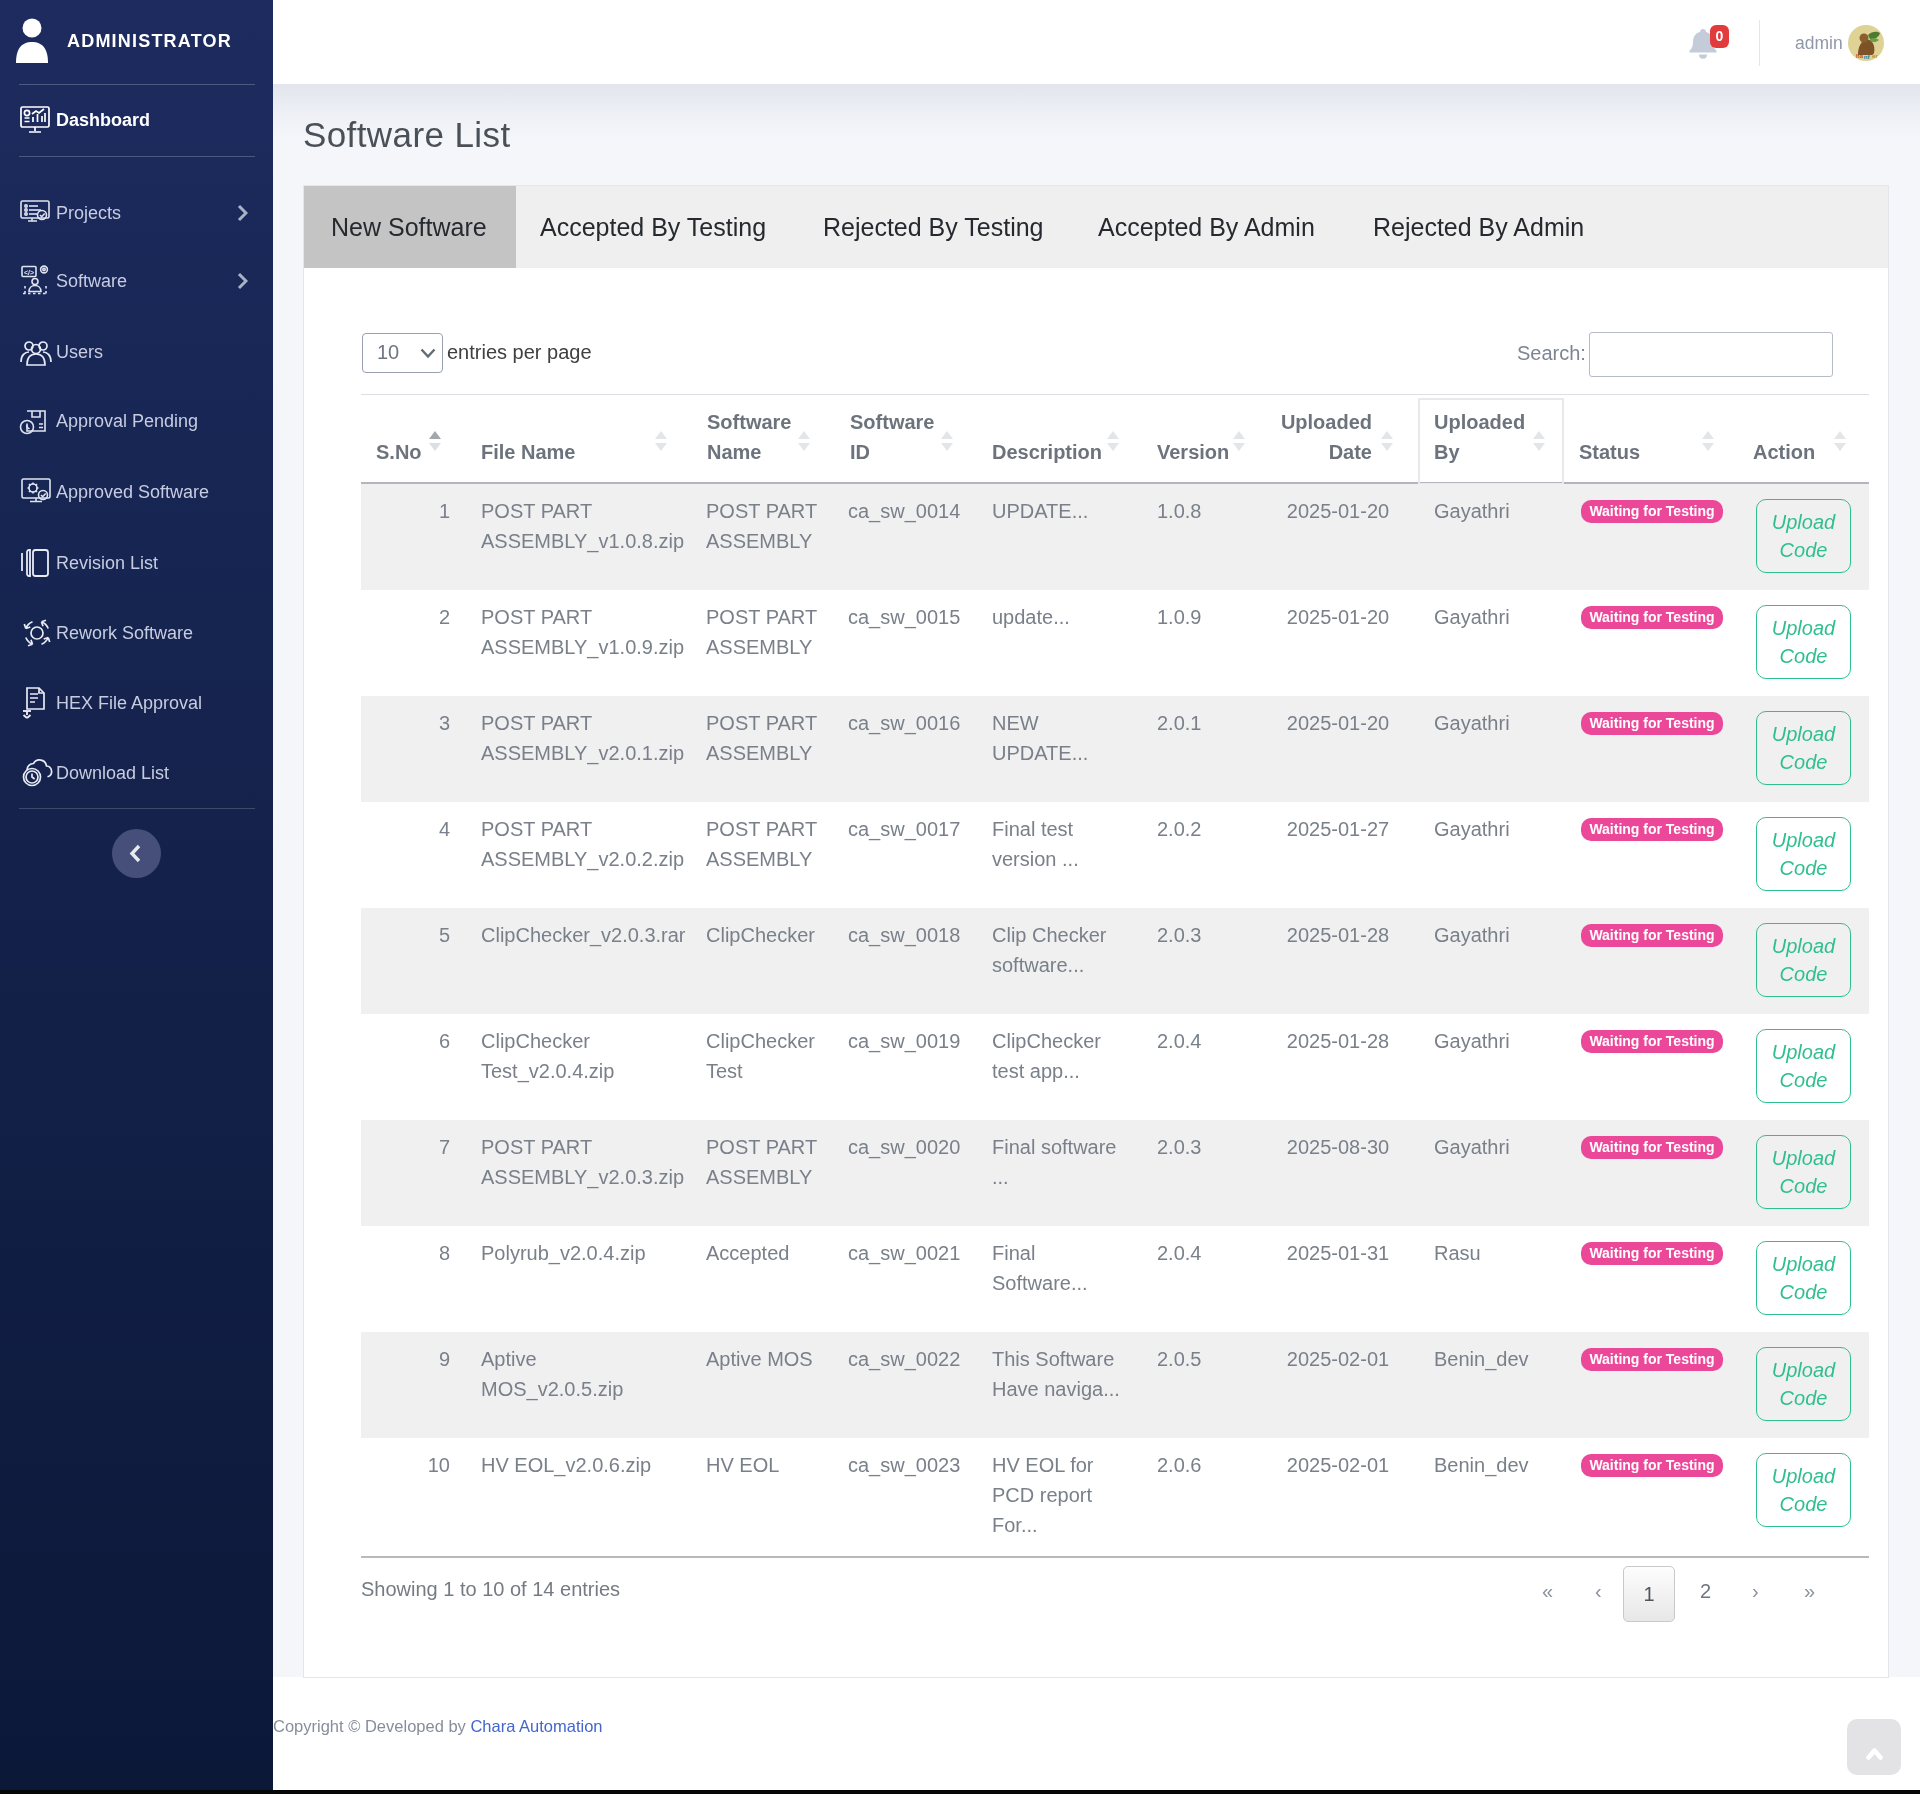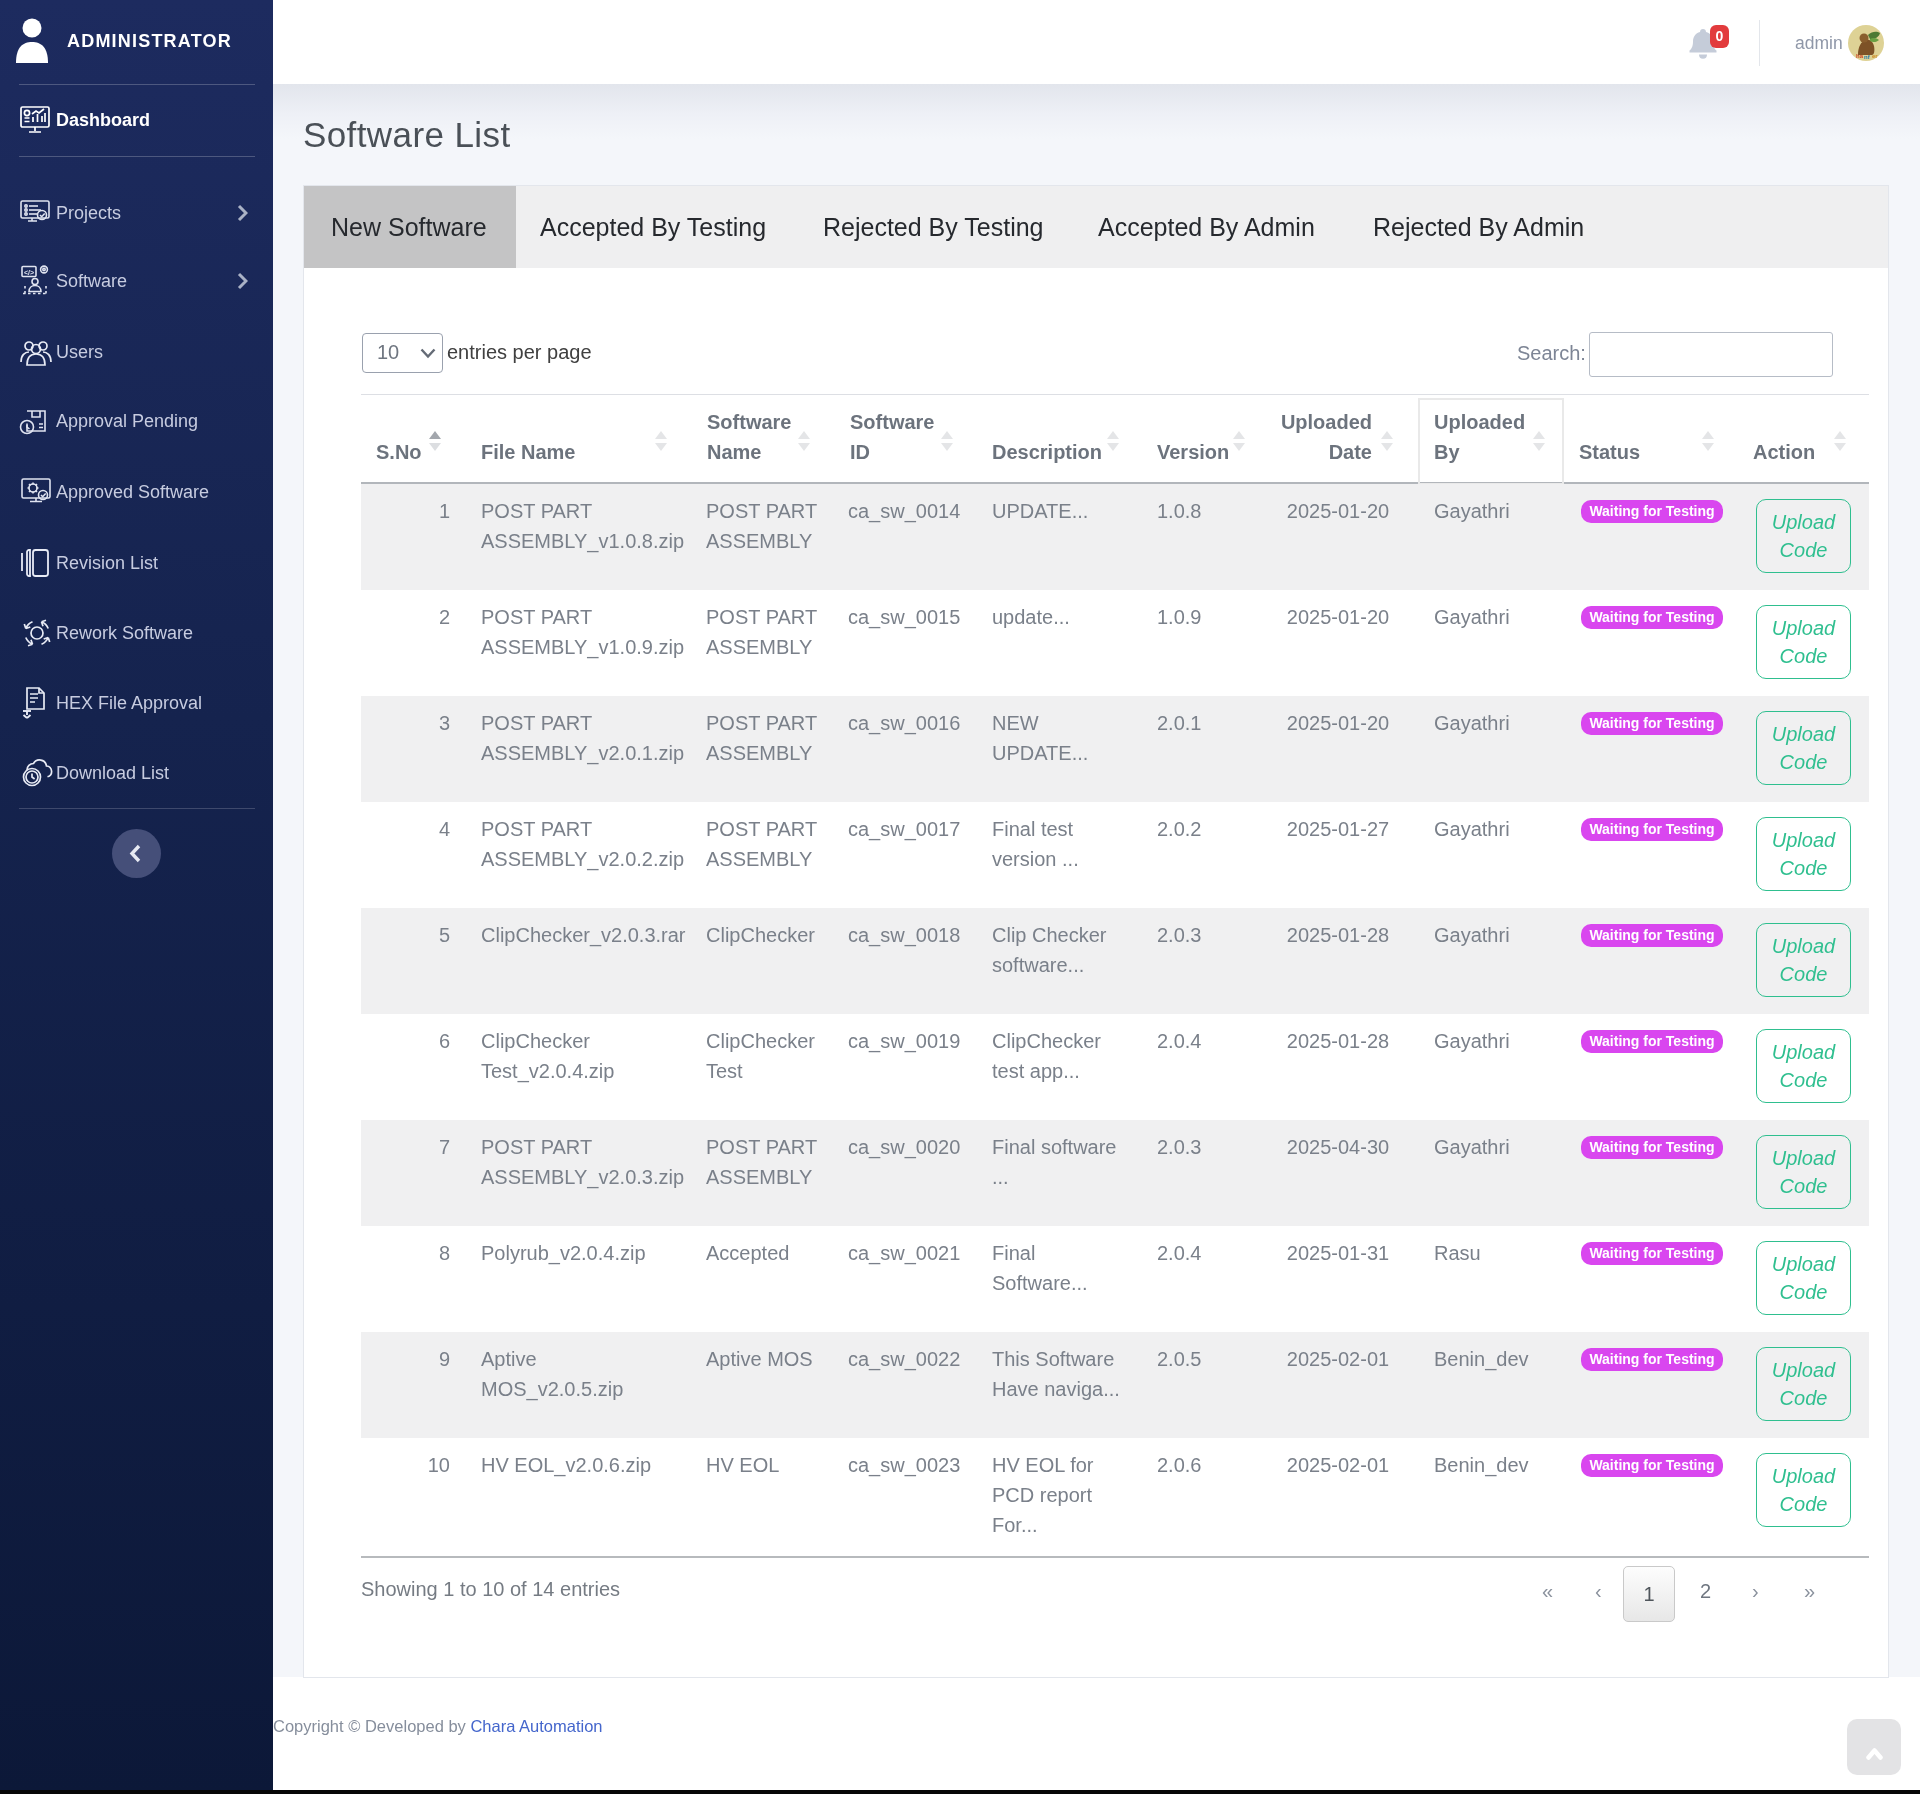--- a/index.html
+++ b/index.html
@@ -42,21 +42,21 @@
 #tbl { position:absolute; left:57px; top:298px; width:1508px; border-collapse:collapse; table-layout:fixed; font-size:20px; color:#7a808a; }
 #tbl td { vertical-align:top; padding-top:12px; line-height:30px; overflow:hidden; }
 #tbl tr.odd { background:#f0f0f1; }
 #tbl tr { height:106px; }
 #tbl tr.last { height:119px; border-bottom:2px solid #b7babd; }
 td.c1 { text-align:right; padding-right:21px; }
 td.c2,td.c3,td.c4,td.c5,td.c6 { padding-left:10px; }
 td.c7 { text-align:center; padding-right:17px; }
 td.c8 { padding-left:16px; }
 td.c9 { padding-left:17px; padding-top:13px; }
-.badge { display:inline-block; position:relative; top:-2px; width:142px; height:23px; border-radius:10px; background:#d946ef;
+.badge { display:inline-block; position:relative; top:-2px; width:142px; height:23px; border-radius:10px; background:#ec4899;
   color:#fff; font-size:14px; font-weight:bold; text-align:center; line-height:23px; }
 .ubtn { display:block; margin-left:12px; margin-top:3px; width:95px; height:74px; border:1.2px solid #2fbf8f; border-radius:10px;
   color:#2fbf8f; font-size:20px; line-height:28px; text-align:center; padding-top:8px;font-style:italic; }
 
 #showing { position:absolute; left:57px; top:1392px; font-size:20px; color:#757b83; }
 .pgi { position:absolute; top:1394px; font-size:20px; color:#8a919d; }
 #pg1 { position:absolute; left:1319px; top:1380px; width:52px; height:56px; border:1px solid #c9c9c9; border-radius:5px;
   background:linear-gradient(180deg,#fdfdfd,#e7e7e7); color:#4f555b; font-size:20px; text-align:center; line-height:54px; }
 
 #copy { position:absolute; left:273px; top:1717px; width:1647px; text-align:left; font-size:16.5px; color:#868e9c; z-index:3; }
@@ -385,21 +385,21 @@
             <span class="ubtn">Upload<br>Code</span>
           </td>
         </tr>
 <tr class="odd">
           <td class="c1">7</td>
           <td class="c2">POST PART<br>ASSEMBLY_v2.0.3.zip</td>
           <td class="c3">POST PART<br>ASSEMBLY</td>
           <td class="c4">ca_sw_0020</td>
           <td class="c5">Final software<br>...</td>
           <td class="c6">2.0.3</td>
-          <td class="c7">2025-04-30</td>
+          <td class="c7">2025-08-30</td>
           <td class="c8">Gayathri</td>
           <td class="c9"><span class="badge">Waiting for Testing</span></td>
           <td class="c10">
             <span class="ubtn">Upload<br>Code</span>
           </td>
         </tr>
 <tr class="even">
           <td class="c1">8</td>
           <td class="c2">Polyrub_v2.0.4.zip</td>
           <td class="c3">Accepted</td>

